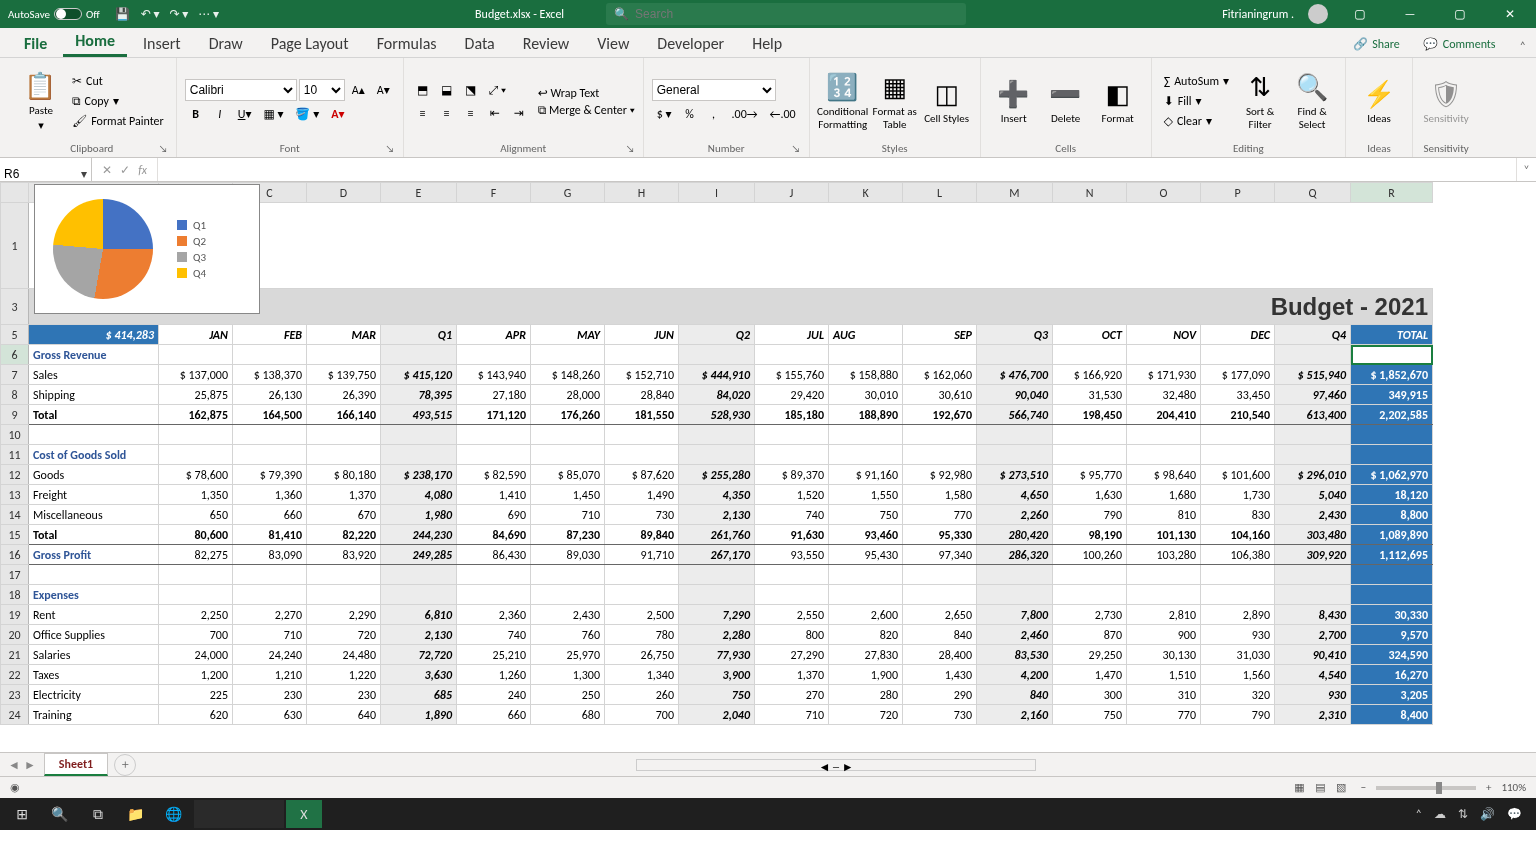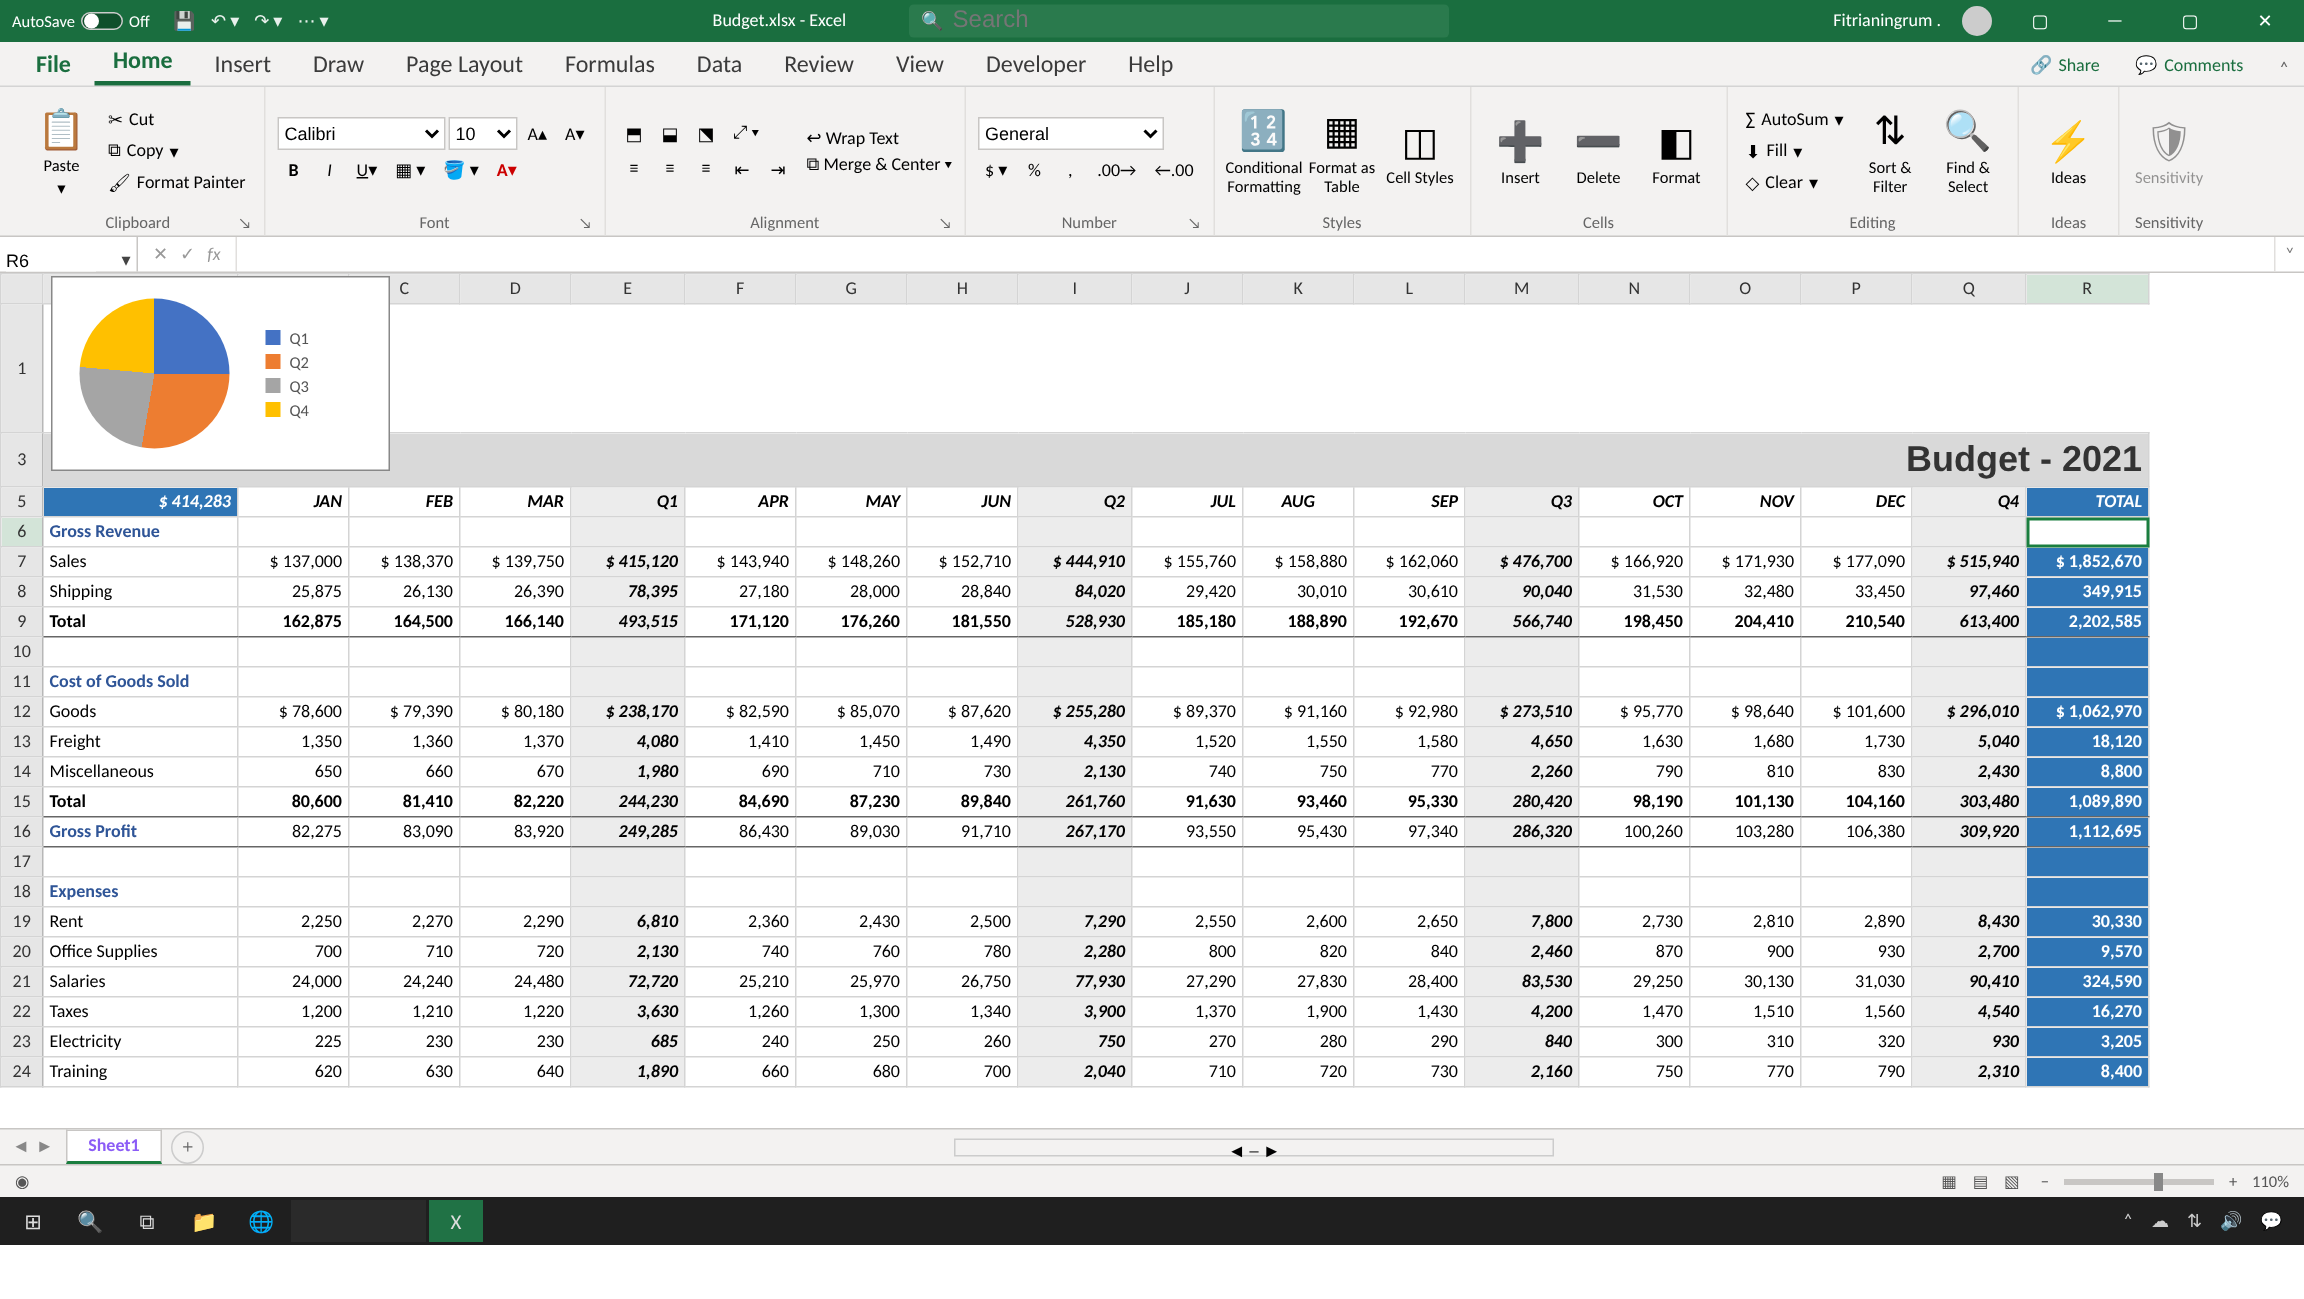--- a/index.html
+++ b/index.html
@@ -9,21 +9,21 @@
 .titlebar { background: #1a6e3f; height: 28px; display: flex; align-items: center; color: #fff; font-size: 12px; }
 .titlebar .left { display: flex; align-items: center; gap: 6px; padding-left: 8px; }
 .titlebar .autosave { display: flex; align-items: center; gap: 4px; font-size: 11px; }
 .titlebar .toggle { width: 28px; height: 12px; background:#0f4f2b; border-radius:6px; position:relative; display:inline-block; border:1px solid #ccc;}
 .titlebar .toggle::after{content:"";position:absolute;left:1px;top:0;width:10px;height:10px;border-radius:50%;background:#fff;}
 .titlebar .qat { display: flex; gap:10px; margin-left:10px; }
 .titlebar .qat span { opacity:0.9; cursor:pointer; }
 .titlebar .center { flex:1; display:flex; justify-content:center; align-items:center; gap:42px;}
 .titlebar .filename { font-size:12px;}
 .titlebar .searchbox { background:#2a7a4d; width:360px; height:22px; border-radius:3px; display:flex; align-items:center; padding:0 8px; gap:6px; color:#d0e8da;}
-.titlebar .searchbox input { background:transparent; border:none; color:#d9eee3; outline:none; width:100%; font-size:16px;}
+.titlebar .searchbox input { background:transparent; border:none; color:#d9eee3; outline:none; width:100%; font-size:12px;}
 .titlebar .right { display:flex; align-items:center; gap:14px; padding-right:8px;}
 .titlebar .right .winbtn { width:36px; text-align:center; cursor:pointer;}
 .titlebar .avatar { width:20px;height:20px;border-radius:50%;background:#ccc;display:inline-block;}
 
 
 .ribbontabs { background:#f3f2f1; border-bottom:1px solid #d4d4d4; display:flex; align-items:flex-end; height:30px; padding-left:12px; gap:4px;}
 .ribbontabs .tab { padding:6px 12px 4px; font-size:16px; color:#3b3b3b; cursor:pointer;}
 .ribbontabs .tab.file { color:#1a6e3f; font-weight:600;}
 .ribbontabs .tab.active { color:#1a6e3f; font-weight:700; border-bottom:3px solid #1a6e3f; }
 .ribbontabs .spacer { flex:1;}
@@ -82,21 +82,21 @@
 .piechart { position:absolute; left:34px; top:2px; width:226px; height:130px; background:#fff; border:1px solid #888; display:flex; align-items:center;}
 .pie { width:100px; height:100px; border-radius:50%; margin-left:18px;
   background: conic-gradient(#4472c4 0 90deg, #ed7d31 90deg 190deg, #a5a5a5 190deg 275deg, #ffc000 275deg 360deg);}
 .legend { margin-left:24px; font-size:11px; color:#555;}
 .legend .li{display:flex;align-items:center;gap:6px;margin:3px 0;}
 .legend .sw{width:10px;height:10px;display:inline-block;}
 
 
 .sheet-tabs { display:flex; align-items:center; border-top:1px solid #c8c6c4; height:24px; background:#f3f2f1; font-size:12px;}
 .sheet-tabs .nav{display:flex;gap:4px;padding:0 8px;color:#888;}
-.sheet-tabs .tabitem { padding:3px 14px; background:#fff; border:1px solid #c8c6c4; border-bottom:2px solid #1a7e3f; color:#8b5cf6; font-weight:600;}
+.sheet-tabs .tabitem { padding:3px 14px; background:#fff; border:1px solid #c8c6c4; border-bottom:2px solid #1a7e3f; color:#7f1d1d; font-weight:600;}
 .sheet-tabs .add { width:22px; height:22px; display:flex; align-items:center; justify-content:center; color:#666; border:1px solid #ccc; border-radius:50%; margin-left:6px; cursor:pointer;}
 .sheet-tabs .hscroll{flex:1;display:flex;justify-content:center;}
 .statusbar { display:flex; align-items:center; height:22px; background:#f3f2f1; border-top:1px solid #c8c6c4; font-size:11px; color:#555; padding:0 10px; gap:10px;}
 .statusbar .spacer{flex:1;}
 .zoom-slider{width:100px;height:4px;background:#c8c6c4;position:relative;}
 .zoom-slider::after{content:"";position:absolute;left:60%;top:-4px;width:6px;height:12px;background:#888;}
 .viewbtns span{padding:2px 4px;cursor:pointer;}
 
 
 .taskbar { height:32px; background:#1f1f1f; display:flex; align-items:center; padding:0 4px; gap:2px;}
@@ -366,21 +366,21 @@
           <td class="blueheader">$       414,283</td>
           <td class=" bold italic" style="text-align:right">JAN</td>
           <td class=" bold italic" style="text-align:right">FEB</td>
           <td class=" bold italic" style="text-align:right">MAR</td>
           <td class="qcol bold italic" style="text-align:right">Q1</td>
           <td class=" bold italic" style="text-align:right">APR</td>
           <td class=" bold italic" style="text-align:right">MAY</td>
           <td class=" bold italic" style="text-align:right">JUN</td>
           <td class="qcol bold italic" style="text-align:right">Q2</td>
           <td class=" bold italic" style="text-align:right">JUL</td>
-          <td class=" bold italic" style="text-align:center">AUG</td>
+          <td class=" bold italic" style="text-align:left">AUG</td>
           <td class=" bold italic" style="text-align:right">SEP</td>
           <td class="qcol bold italic" style="text-align:right">Q3</td>
           <td class=" bold italic" style="text-align:right">OCT</td>
           <td class=" bold italic" style="text-align:right">NOV</td>
           <td class=" bold italic" style="text-align:right">DEC</td>
           <td class="qcol bold italic" style="text-align:right">Q4</td>
           <td class="totcol bold italic" style="text-align:right">TOTAL</td>
         </tr>
         <tr class="">
           <th class="rowh sel">6</th>

